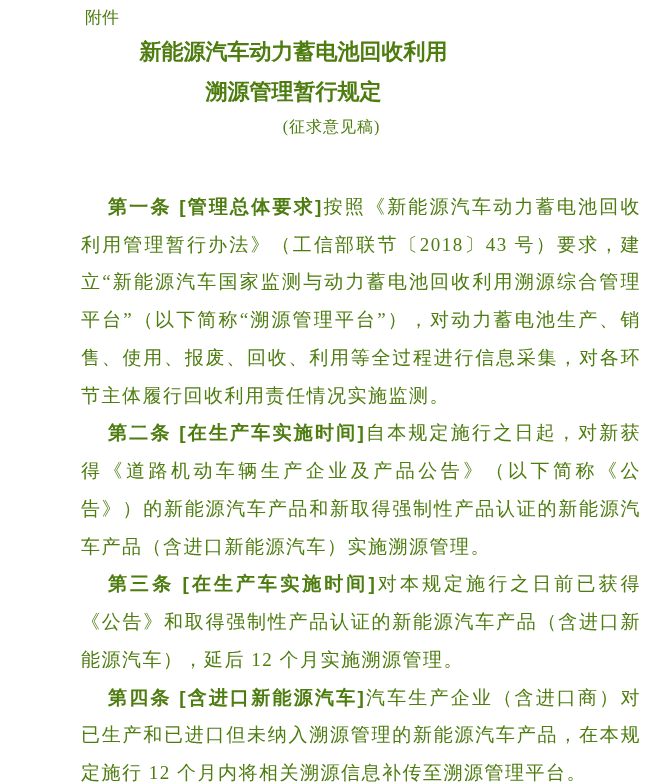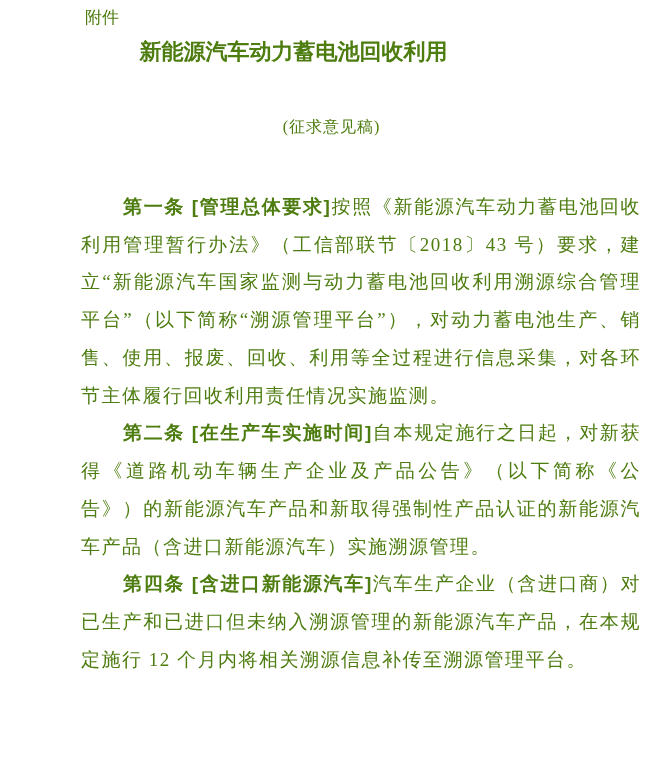--- a/index.html
+++ b/index.html
@@ -62,40 +62,41 @@
     text-align: justify;
   }
   .doc-body p.article {
     margin: 0;
     padding: 0;
     text-indent: 27px;
   }
   .article-heading {
     font-family: "Liberation Sans", sans-serif;
     font-weight: 700;
-    margin-left: 15px;
   }
 </style>
 </head>
 <body>
 
 <div class="page">
 
   <div class="attachment">附件</div>
 
   <h1 class="doc-title">
     <span class="title-line">新能源汽车动力蓄电池回收利用</span>
+    <span class="title-line">溯源管理暂行规定</span>
   </h1>
 
   <div class="doc-subtitle">(征求意见稿)</div>
 
   <div class="doc-body">
 
     <p class="article"><span class="article-heading">第一条 [管理总体要求]</span><span class="article-body">按照《新能源汽车动力蓄电池回收利用管理暂行办法》（工信部联节〔2018〕43 号）要求，建立“新能源汽车国家监测与动力蓄电池回收利用溯源综合管理平台”（以下简称“溯源管理平台”），对动力蓄电池生产、销售、使用、报废、回收、利用等全过程进行信息采集，对各环节主体履行回收利用责任情况实施监测。</span></p>
 
     <p class="article"><span class="article-heading">第二条 [在生产车实施时间]</span><span class="article-body">自本规定施行之日起，对新获得《道路机动车辆生产企业及产品公告》（以下简称《公告》）的新能源汽车产品和新取得强制性产品认证的新能源汽车产品（含进口新能源汽车）实施溯源管理。</span></p>
 
+    <p class="article"><span class="article-heading">第三条 [在生产车实施时间]</span><span class="article-body">对本规定施行之日前已获得《公告》和取得强制性产品认证的新能源汽车产品（含进口新能源汽车），延后 12 个月实施溯源管理。</span></p>
 
     <p class="article"><span class="article-heading">第四条 [含进口新能源汽车]</span><span class="article-body">汽车生产企业（含进口商）对已生产和已进口但未纳入溯源管理的新能源汽车产品，在本规定施行 12 个月内将相关溯源信息补传至溯源管理平台。</span></p>
 
   </div>
 
 </div>
 
 </body></html>

